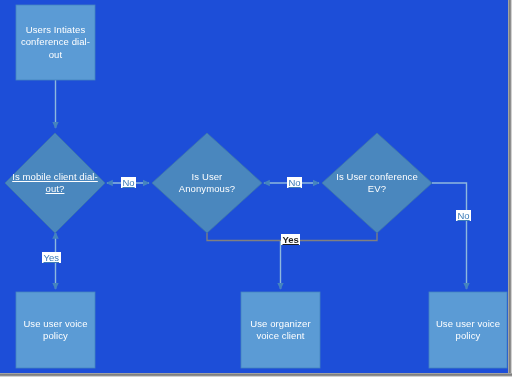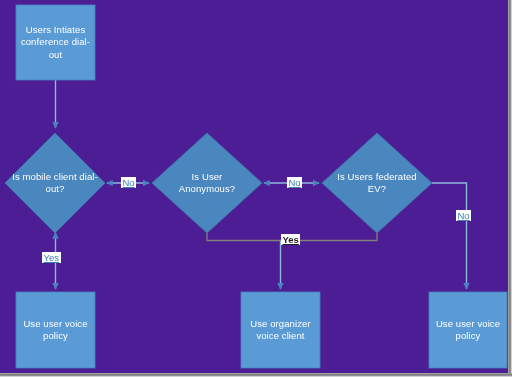--- a/index.html
+++ b/index.html
@@ -7,21 +7,21 @@
     padding: 0;
     background: #ffffff;
   }
   body {
     font-family: "Liberation Sans", sans-serif;
   }
   #canvas {
     position: relative;
     width: 512px;
     height: 377px;
-    background: #4c1d95;
+    background: #1d4ed8;
     overflow: hidden;
     box-sizing: border-box;
   }
   #diagram-svg {
     position: absolute;
     left: 0;
     top: 0;
   }
   .node-label {
     position: absolute;
@@ -132,25 +132,25 @@
       <rect x="16" y="292" width="79" height="76" fill="#5B9BD5" stroke="#4584BE" stroke-width="0.8"></rect>
 
       <rect x="241" y="292" width="79" height="76" fill="#5B9BD5" stroke="#4584BE" stroke-width="0.8"></rect>
 
       <rect x="429" y="292" width="78" height="76" fill="#5B9BD5" stroke="#4584BE" stroke-width="0.8"></rect>
     </g>
   </svg>
 
   <div class="node-label" style="left:18px; top:7px; width:75px; height:71px;">Users Intiates conference dial-out</div>
 
-  <div class="node-label" style="left:10px; top:160px; width:90px; height:46px;">Is mobile client dial-out?</div>
+  <div class="node-label" style="left:10px; top:160px; width:90px; height:46px;text-decoration:underline;">Is mobile client dial-out?</div>
 
   <div class="node-label" style="left:165px; top:160px; width:84px; height:46px;text-align:center;">Is User Anonymous?</div>
 
-  <div class="node-label" style="left:333px; top:160px; width:88px; height:46px;">Is Users federated EV?</div>
+  <div class="node-label" style="left:333px; top:160px; width:88px; height:46px;">Is User conference EV?</div>
 
   <div class="node-label" style="left:18px; top:294px; width:75px; height:72px;">Use user voice policy</div>
 
   <div class="node-label" style="left:243px; top:294px; width:75px; height:72px;">Use organizer voice client</div>
 
   <div class="node-label" style="left:431px; top:294px; width:74px; height:72px;">Use user voice policy</div>
 
   <div class="edge-label" style="left:121px; top:177px;">No</div>
 
   <div class="edge-label" style="left:42px; top:252px;">Yes</div>

